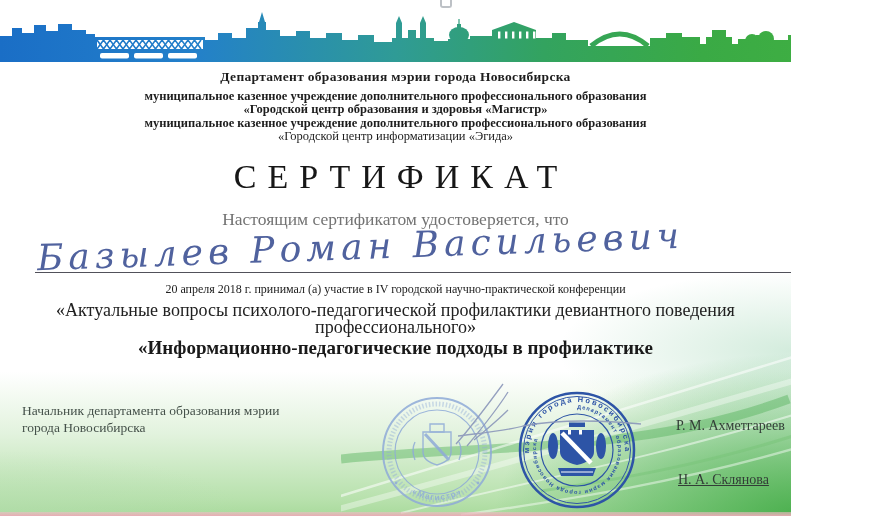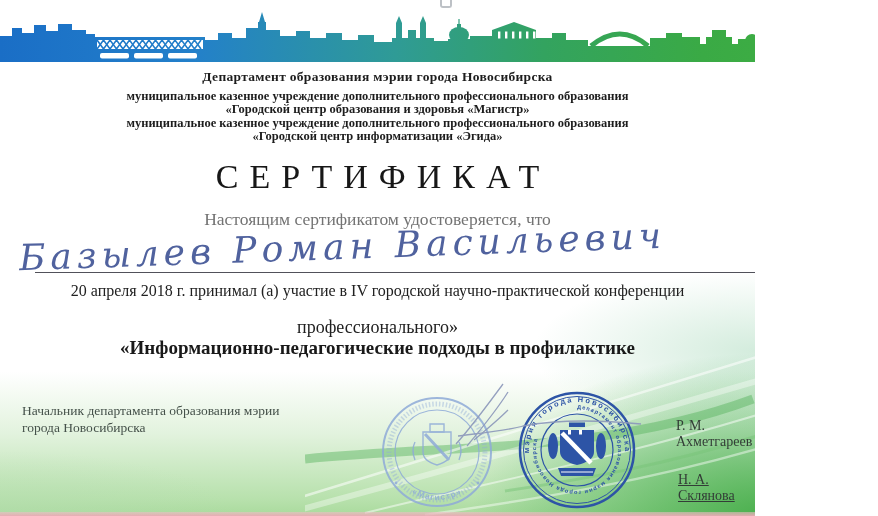--- a/index.html
+++ b/index.html
@@ -1,18 +1,18 @@
 <!DOCTYPE html>
 <html><head>
 <meta charset="utf-8">
 <style>
   html,body{margin:0;padding:0;background:#ffffff;}
   .certificate{
     position:relative;width:755px;height:516px;overflow:hidden;background:#ffffff;
-    font-family:"Liberation Serif","DejaVu Serif",serif;color:#1d1d1d;
+    font-family:"Liberation Serif","DejaVu Serif",serif;color:#1d1d1d;padding-left:36px;
   }
   
   .bg-tint{
     position:absolute;inset:0;pointer-events:none;
     background:
       radial-gradient(ellipse 55% 45% at 101% 100%, rgba(58,168,64,.85) 0%, rgba(70,175,80,.45) 38%, rgba(90,185,100,0) 70%),
       radial-gradient(ellipse 42% 22% at 100% 68%, rgba(140,205,165,.38) 0%, rgba(140,205,165,0) 70%),
       radial-gradient(ellipse 45% 18% at 0% 100%, rgba(180,220,175,.5) 0%, rgba(180,220,175,0) 70%),
       linear-gradient(to bottom, rgba(150,210,135,0) 0%, rgba(150,210,135,0) 72%, rgba(152,211,136,.28) 84%, rgba(138,206,120,.62) 97%, rgba(132,202,114,.7) 100%);
   }
@@ -26,30 +26,30 @@
     border:2px solid #9aa1a8;border-top:none;border-radius:0 0 3px 3px;
   }
   
   .skyline{position:absolute;left:0;top:0;}
   
   .center{position:absolute;left:0;right:0;text-align:center;}
   .org-line-1{top:69px;font-size:13.5px;font-weight:bold;letter-spacing:.3px;}
   .org-line-2{top:89px;font-size:12.5px;font-weight:bold;}
   .org-line-3{top:102px;font-size:12.5px;font-weight:bold;}
   .org-line-4{top:116px;font-size:12.5px;font-weight:bold;}
-  .org-line-5{top:129px;font-size:12.5px;font-weight:bold;}
+  .org-line-5{top:129px;font-size:12.5px;font-weight:normal;}
   .cert-title{top:158px;font-size:34px;font-weight:normal;letter-spacing:11px;text-indent:11px;color:#171717;}
   .cert-intro{top:209px;font-size:17.5px;color:#737373;}
   .recipient-name{
     top:226px;left:0;right:70px;text-align:center;
     font-family:"DejaVu Serif","Liberation Serif",serif;font-style:italic;
     font-size:36px;letter-spacing:5px;color:#50629e;transform:rotate(-2deg);
   }
   .name-underline{position:absolute;left:35px;top:272px;width:806px;height:1px;background:#51515a;}
-  .body-line-1{top:282px;font-size:16px;color:#212121;}
+  .body-line-1{top:282px;font-size:12px;color:#212121;}
   .body-line-2{top:300px;font-size:18px;color:#212121;}
   .body-line-3{top:317px;font-size:18px;color:#212121;}
   .topic-line-1{top:337px;font-size:19px;font-weight:bold;color:#191919;text-align:center;}
   .topic-line-2{top:359px;font-size:19px;font-weight:bold;color:#191919;}
   .sig-title{position:absolute;left:22px;width:285px;font-size:13.5px;line-height:1.28;color:#45514a;}
   .sig-title-1{top:402px;}
   .sig-title-2{top:446px;}
   .sig-name{position:absolute;font-size:14px;color:#333d37;}
   .sig-name-1{left:676px;top:418px;}
   .sig-name-2{left:678px;top:472px;text-decoration:underline;}
@@ -119,20 +119,21 @@
   <div class="center org-line-4">муниципальное казенное учреждение дополнительного профессионального образования</div>
   <div class="center org-line-5">«Городской центр информатизации «Эгида»</div>
 
   <div class="center cert-title">СЕРТИФИКАТ</div>
   <div class="center cert-intro">Настоящим сертификатом удостоверяется, что</div>
 
   <div class="center recipient-name">Базылев Роман Васильевич</div>
   <div class="name-underline"></div>
 
   <div class="center body-line-1">20 апреля 2018 г. принимал (а) участие в IV городской научно-практической конференции</div>
+  <div class="center body-line-2">«Актуальные вопросы психолого-педагогической профилактики девиантного поведения</div>
   <div class="center body-line-3">профессионального»</div>
 
   <div class="center topic-line-1">«Информационно-педагогические подходы в профилактике</div>
 
   <div class="sig-title sig-title-1">Начальник департамента образования мэрии города Новосибирска</div>
 
   <div class="sig-name sig-name-1">Р. М. Ахметгареев</div>
   <div class="sig-name sig-name-2">Н. А. Склянова</div>
 
   <svg class="stamps" width="300" height="136" viewBox="0 0 300 136">

